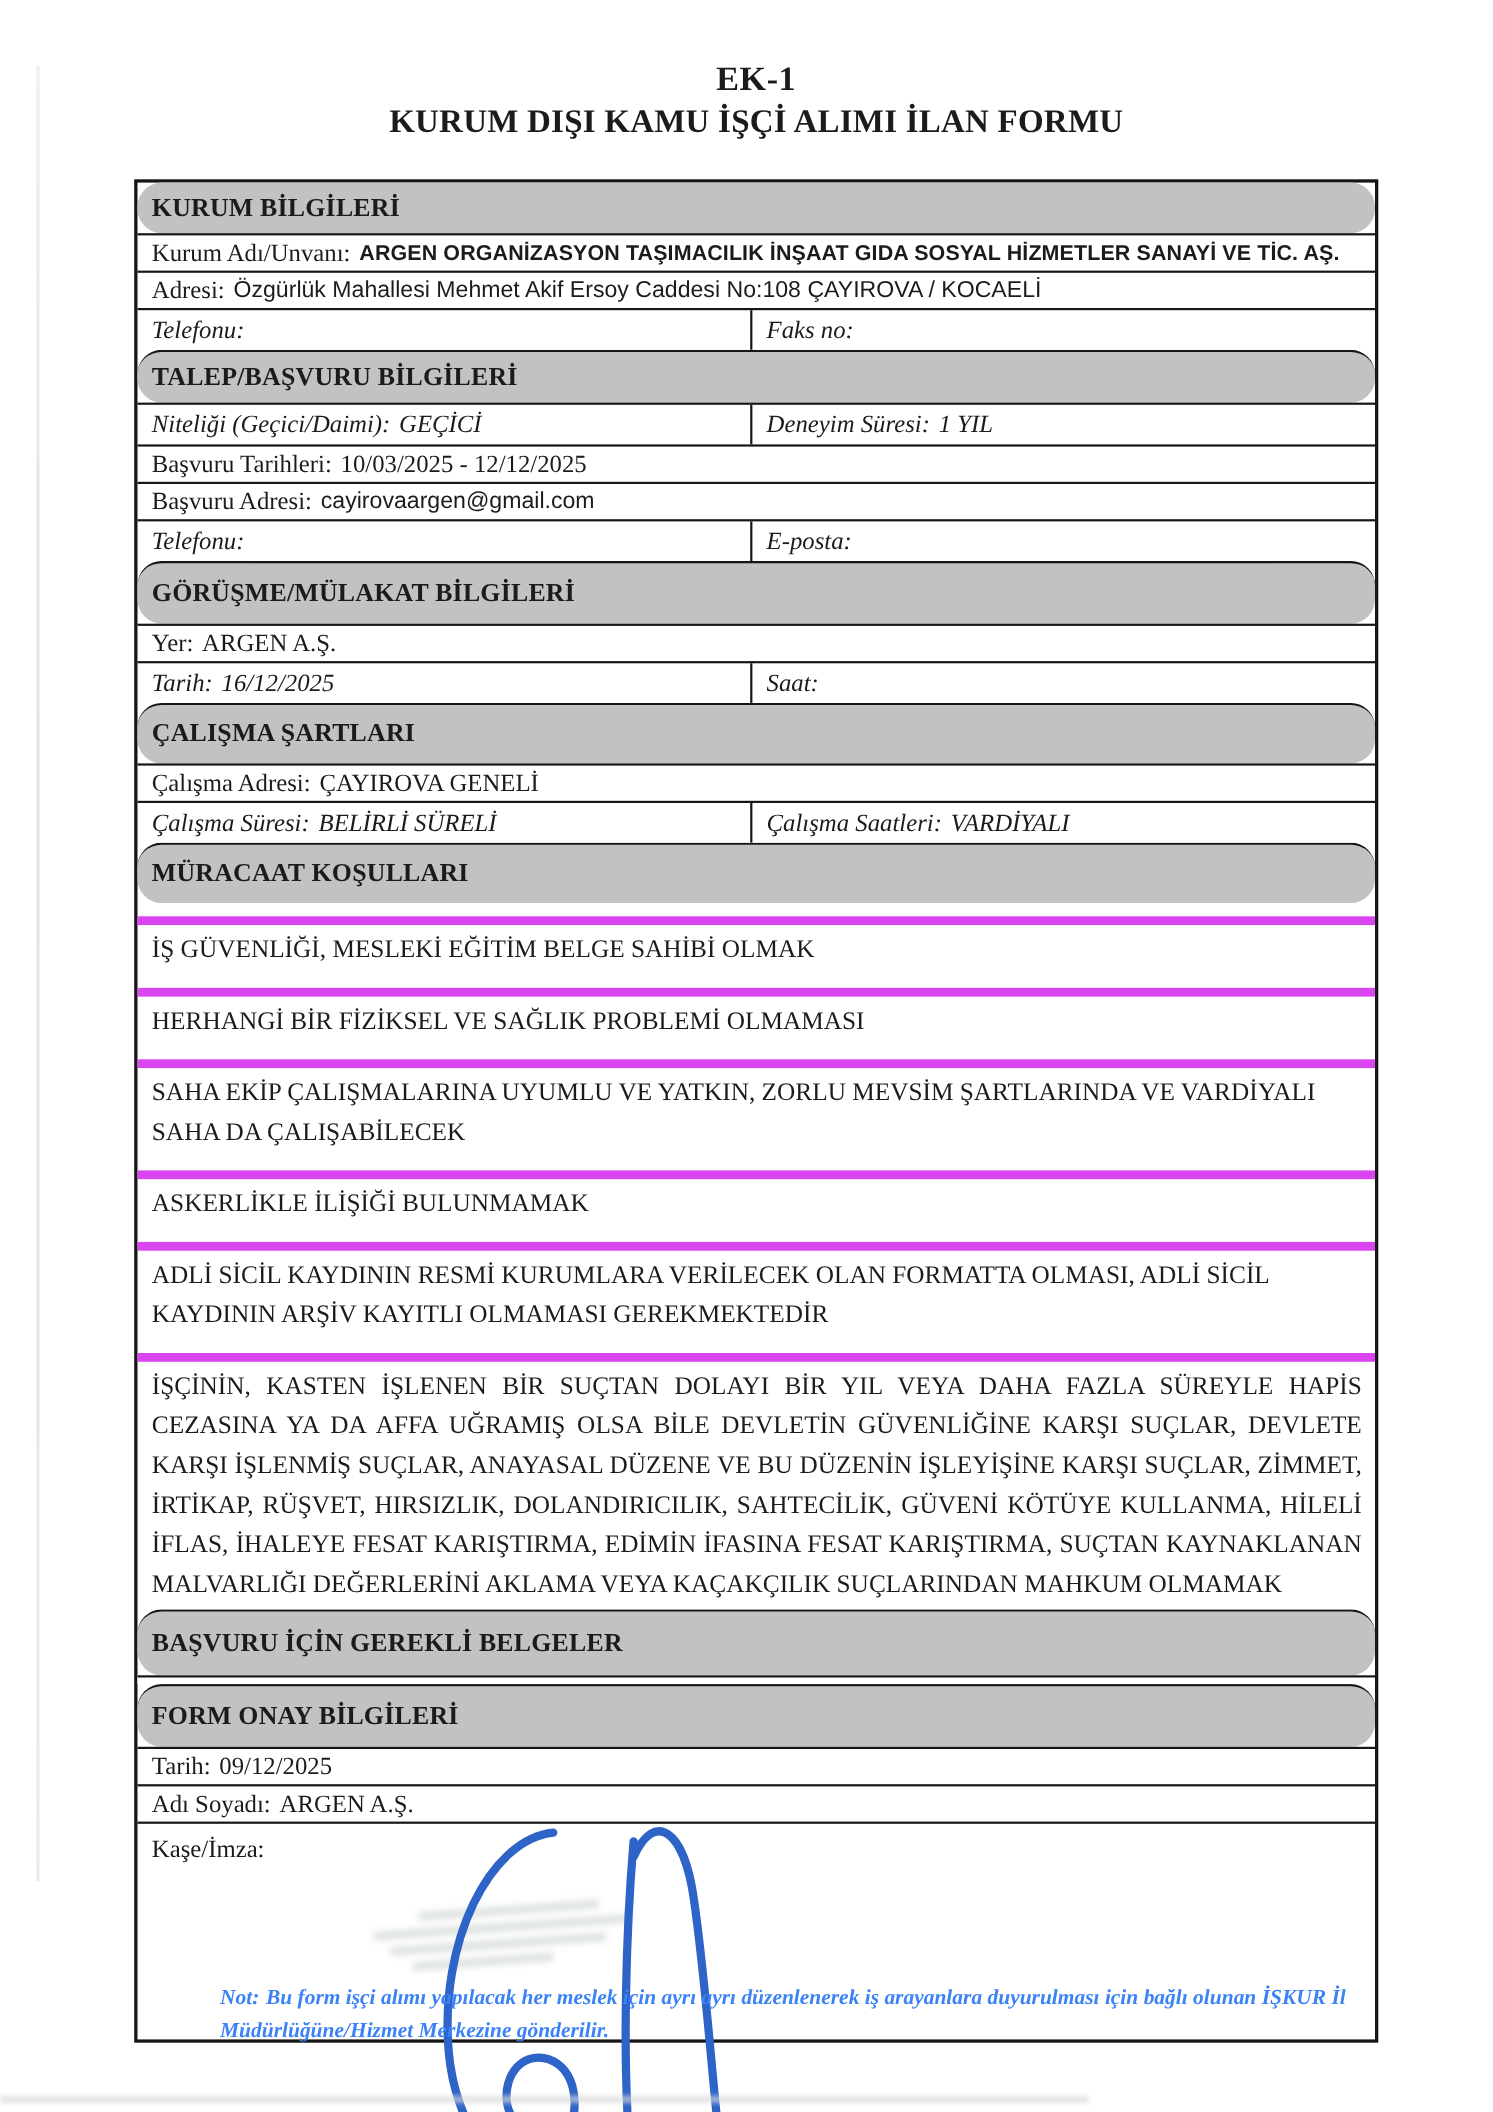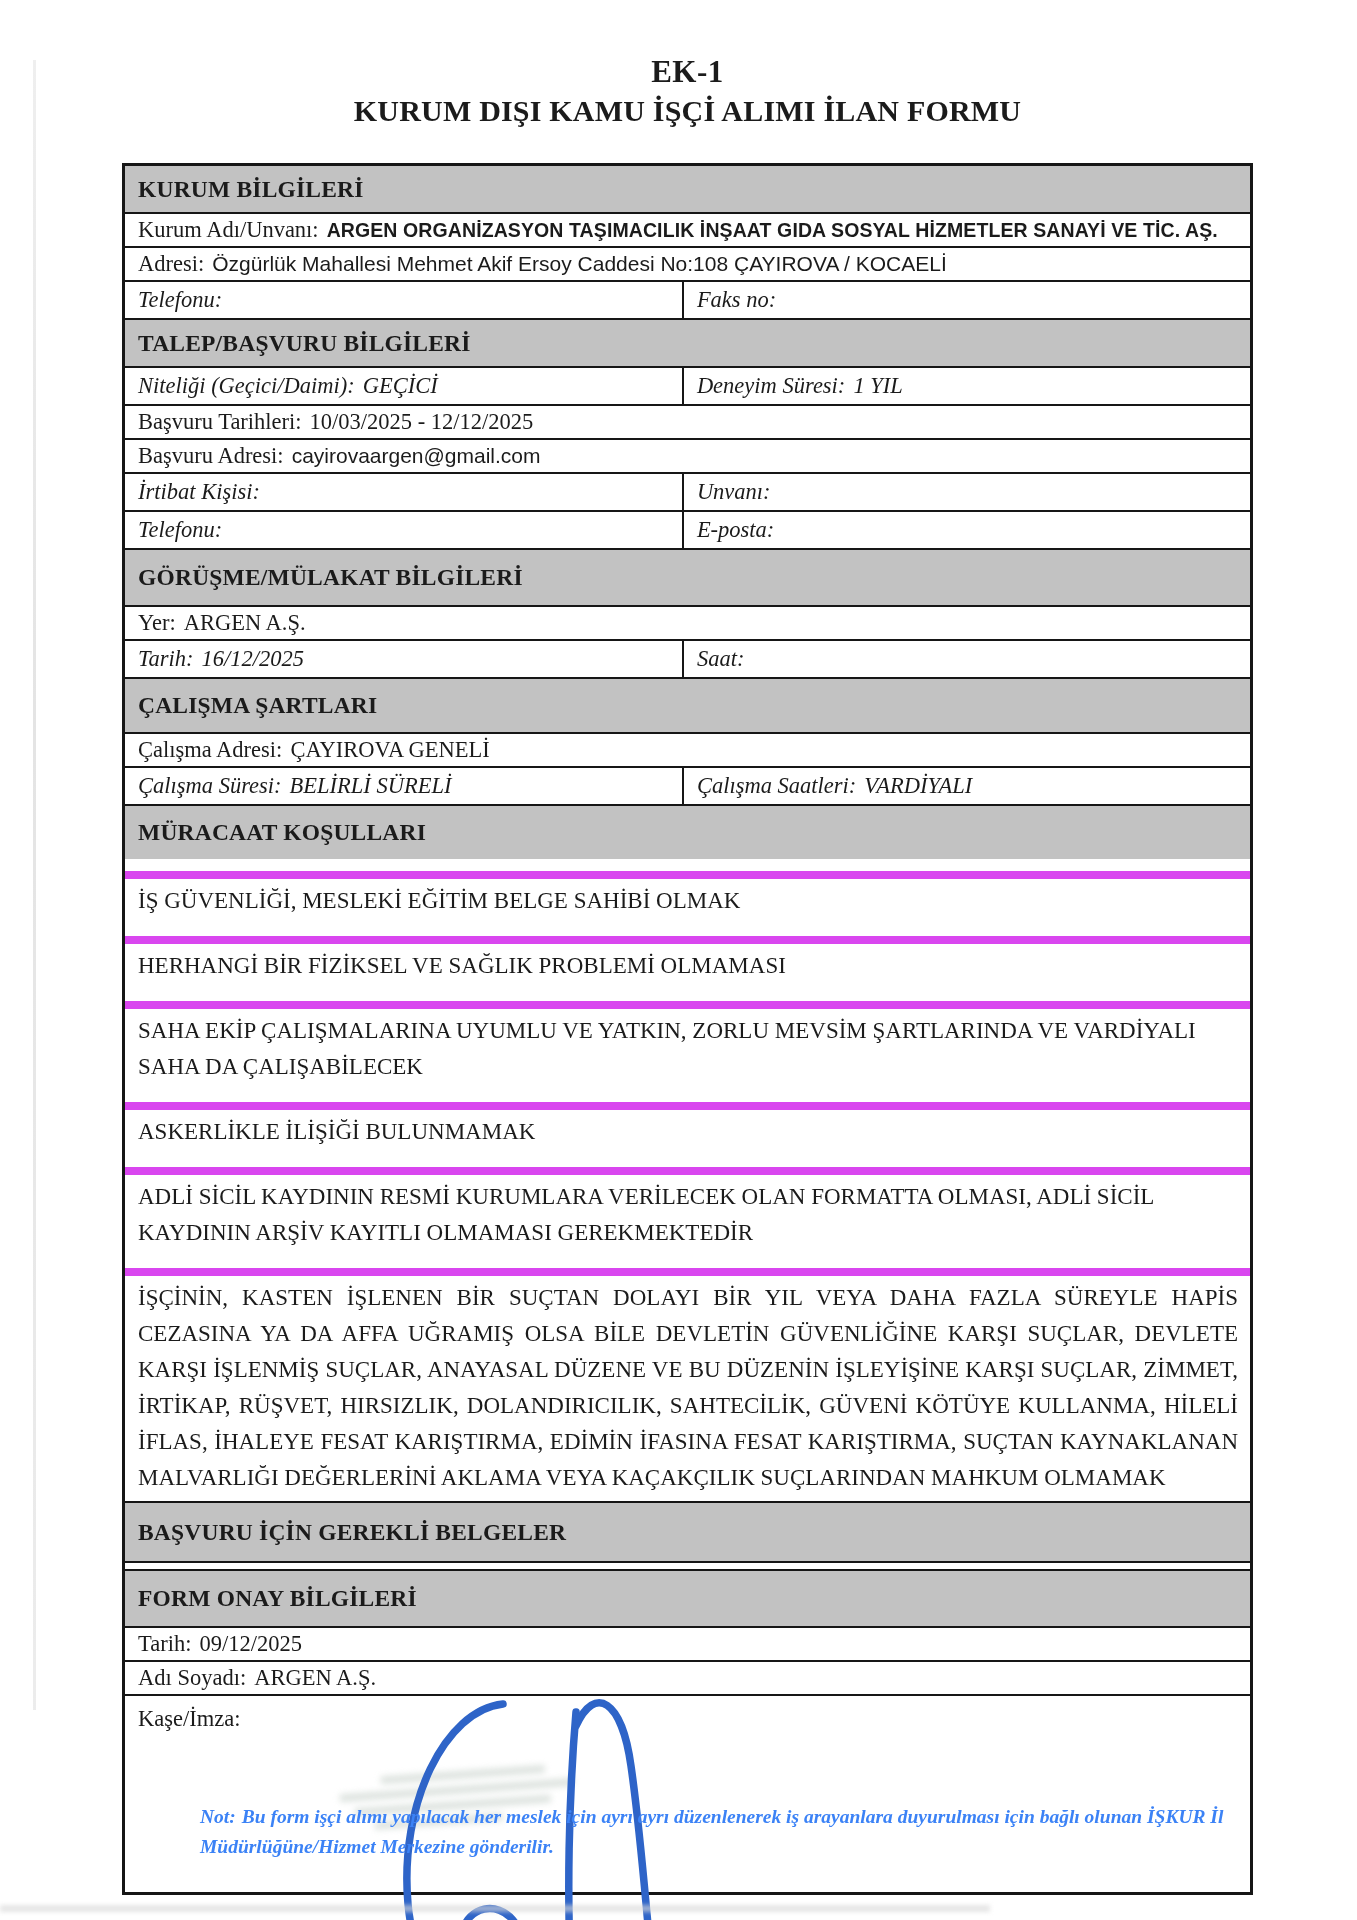--- a/index.html
+++ b/index.html
@@ -33,20 +33,21 @@
     box-sizing:border-box;
     background:#fff;
   }
   .sec{
     background:var(--header_bg,#c2c2c2);
     border-top:2px solid #161616;
     display:flex;align-items:center;
     padding:0 0 0 13px;
     font-weight:bold;font-size:23.5px;letter-spacing:.2px;
     box-sizing:border-box;
+    border-radius:22px;
   }
   .form > div:first-child{border-top:none;}
   .h47{min-height:46px;}
   .h48{min-height:48px;}
   .h56{min-height:55px;}
   .h58{min-height:57px;}
   .h62{min-height:60px;}
   .row{
     border-top:2px solid #161616;
     display:flex;align-items:center;
@@ -164,30 +165,20 @@
     <div class="row">
       <span class="lbl">Başvuru Tarihleri:</span>
       <span class="val">10/03/2025 - 12/12/2025</span>
     </div>
 
     <div class="row">
       <span class="lbl">Başvuru Adresi:</span>
       <span class="val sansr">cayirovaargen@gmail.com</span>
     </div>
 
-    <div class="row2">
-      <div class="cell cellL">
-        <span class="lbl">İrtibat Kişisi:</span>
-        <span class="val"></span>
-      </div>
-      <div class="cell cellR">
-        <span class="lbl">Unvanı:</span>
-        <span class="val"></span>
-      </div>
-    </div>
 
     <div class="row2">
       <div class="cell cellL">
         <span class="lbl">Telefonu:</span>
         <span class="val"></span>
       </div>
       <div class="cell cellR">
         <span class="lbl">E-posta:</span>
         <span class="val"></span>
       </div>

